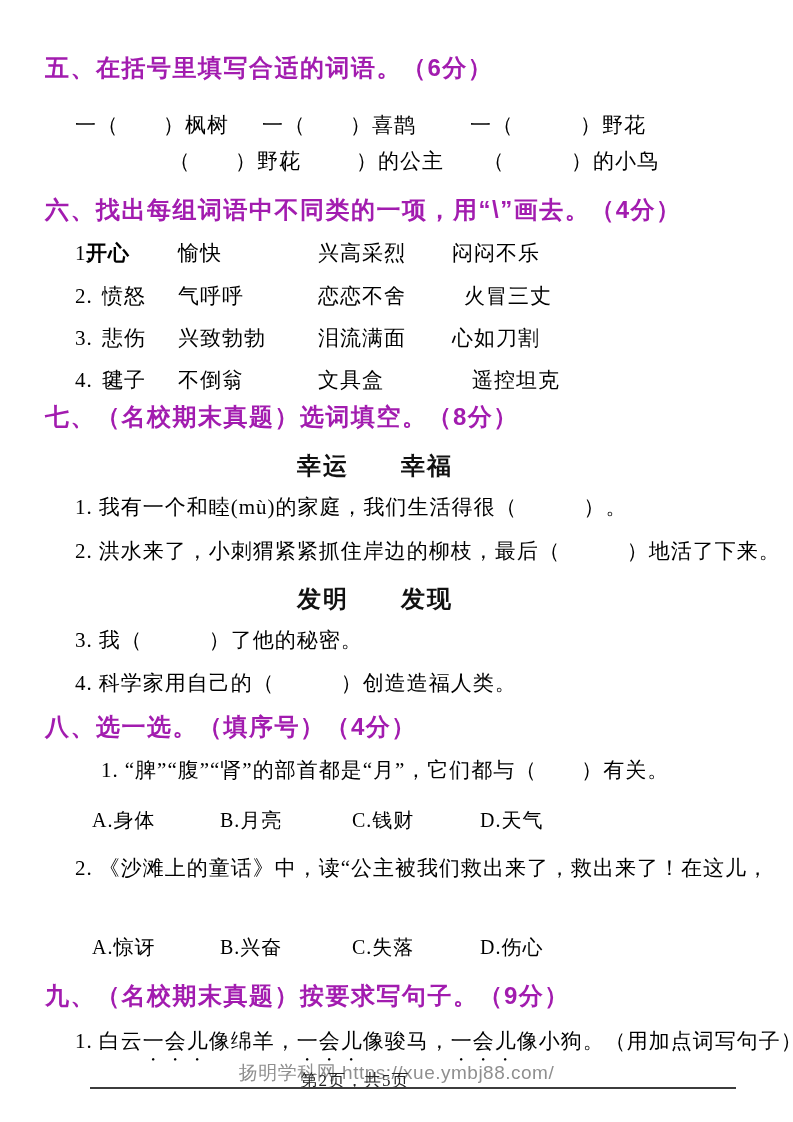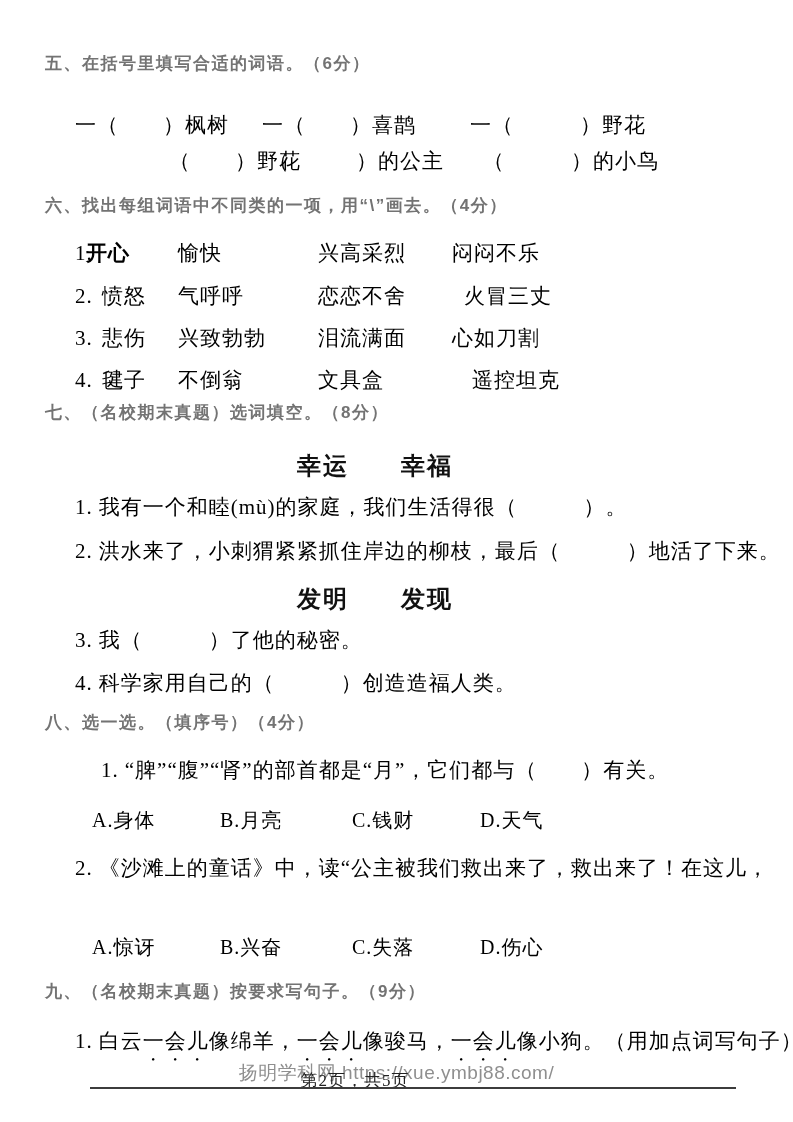--- a/index.html
+++ b/index.html
@@ -8,23 +8,23 @@
     width:793px; height:1122px;
     background:#ffffff;
     overflow:hidden;
     font-family:"Liberation Serif", serif;
     color:#1c1c1c;
   }
   .h {
     position:absolute;
     font-family:"Liberation Sans", sans-serif;
     font-weight:700;
-    font-size:17px;
+    font-size:24px;
     letter-spacing:1.5px;
-    color:#737373;
+    color:#a21caf;
     white-space:nowrap;
     line-height:1.2;
   }
   .h .kai {
     font-family:"Liberation Serif", serif;
     font-weight:700;
   }
   .b {
     position:absolute;
     font-size:21px;

